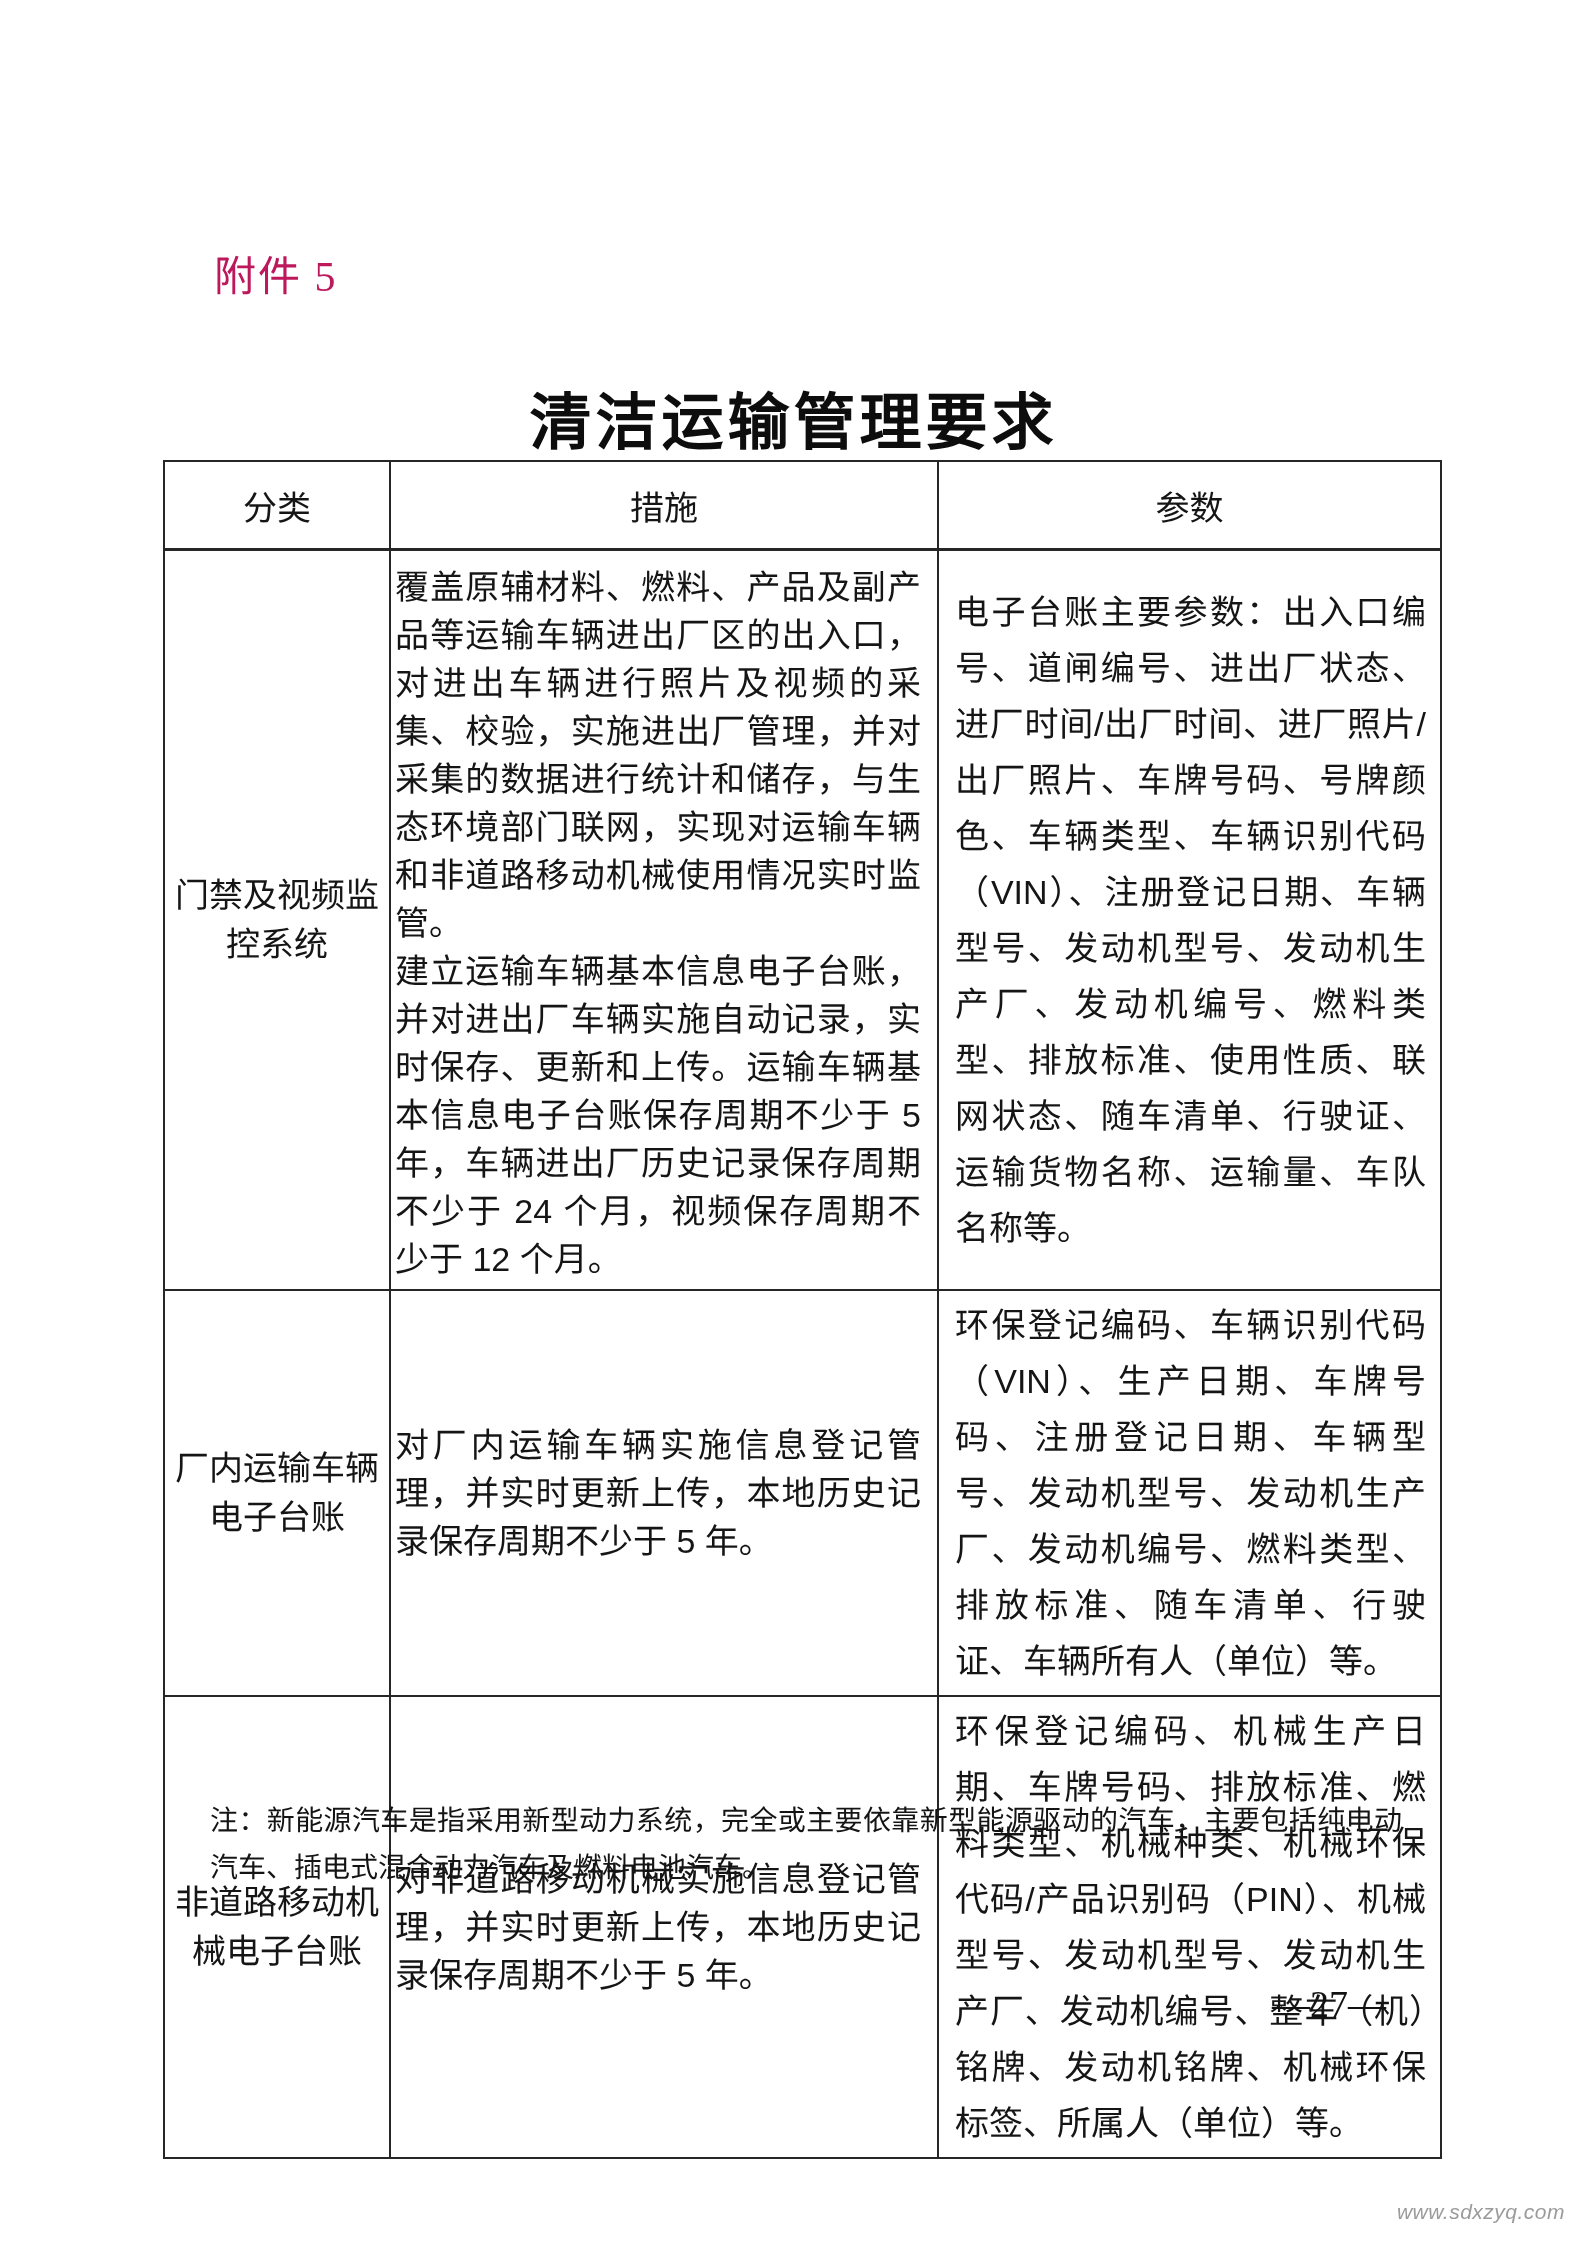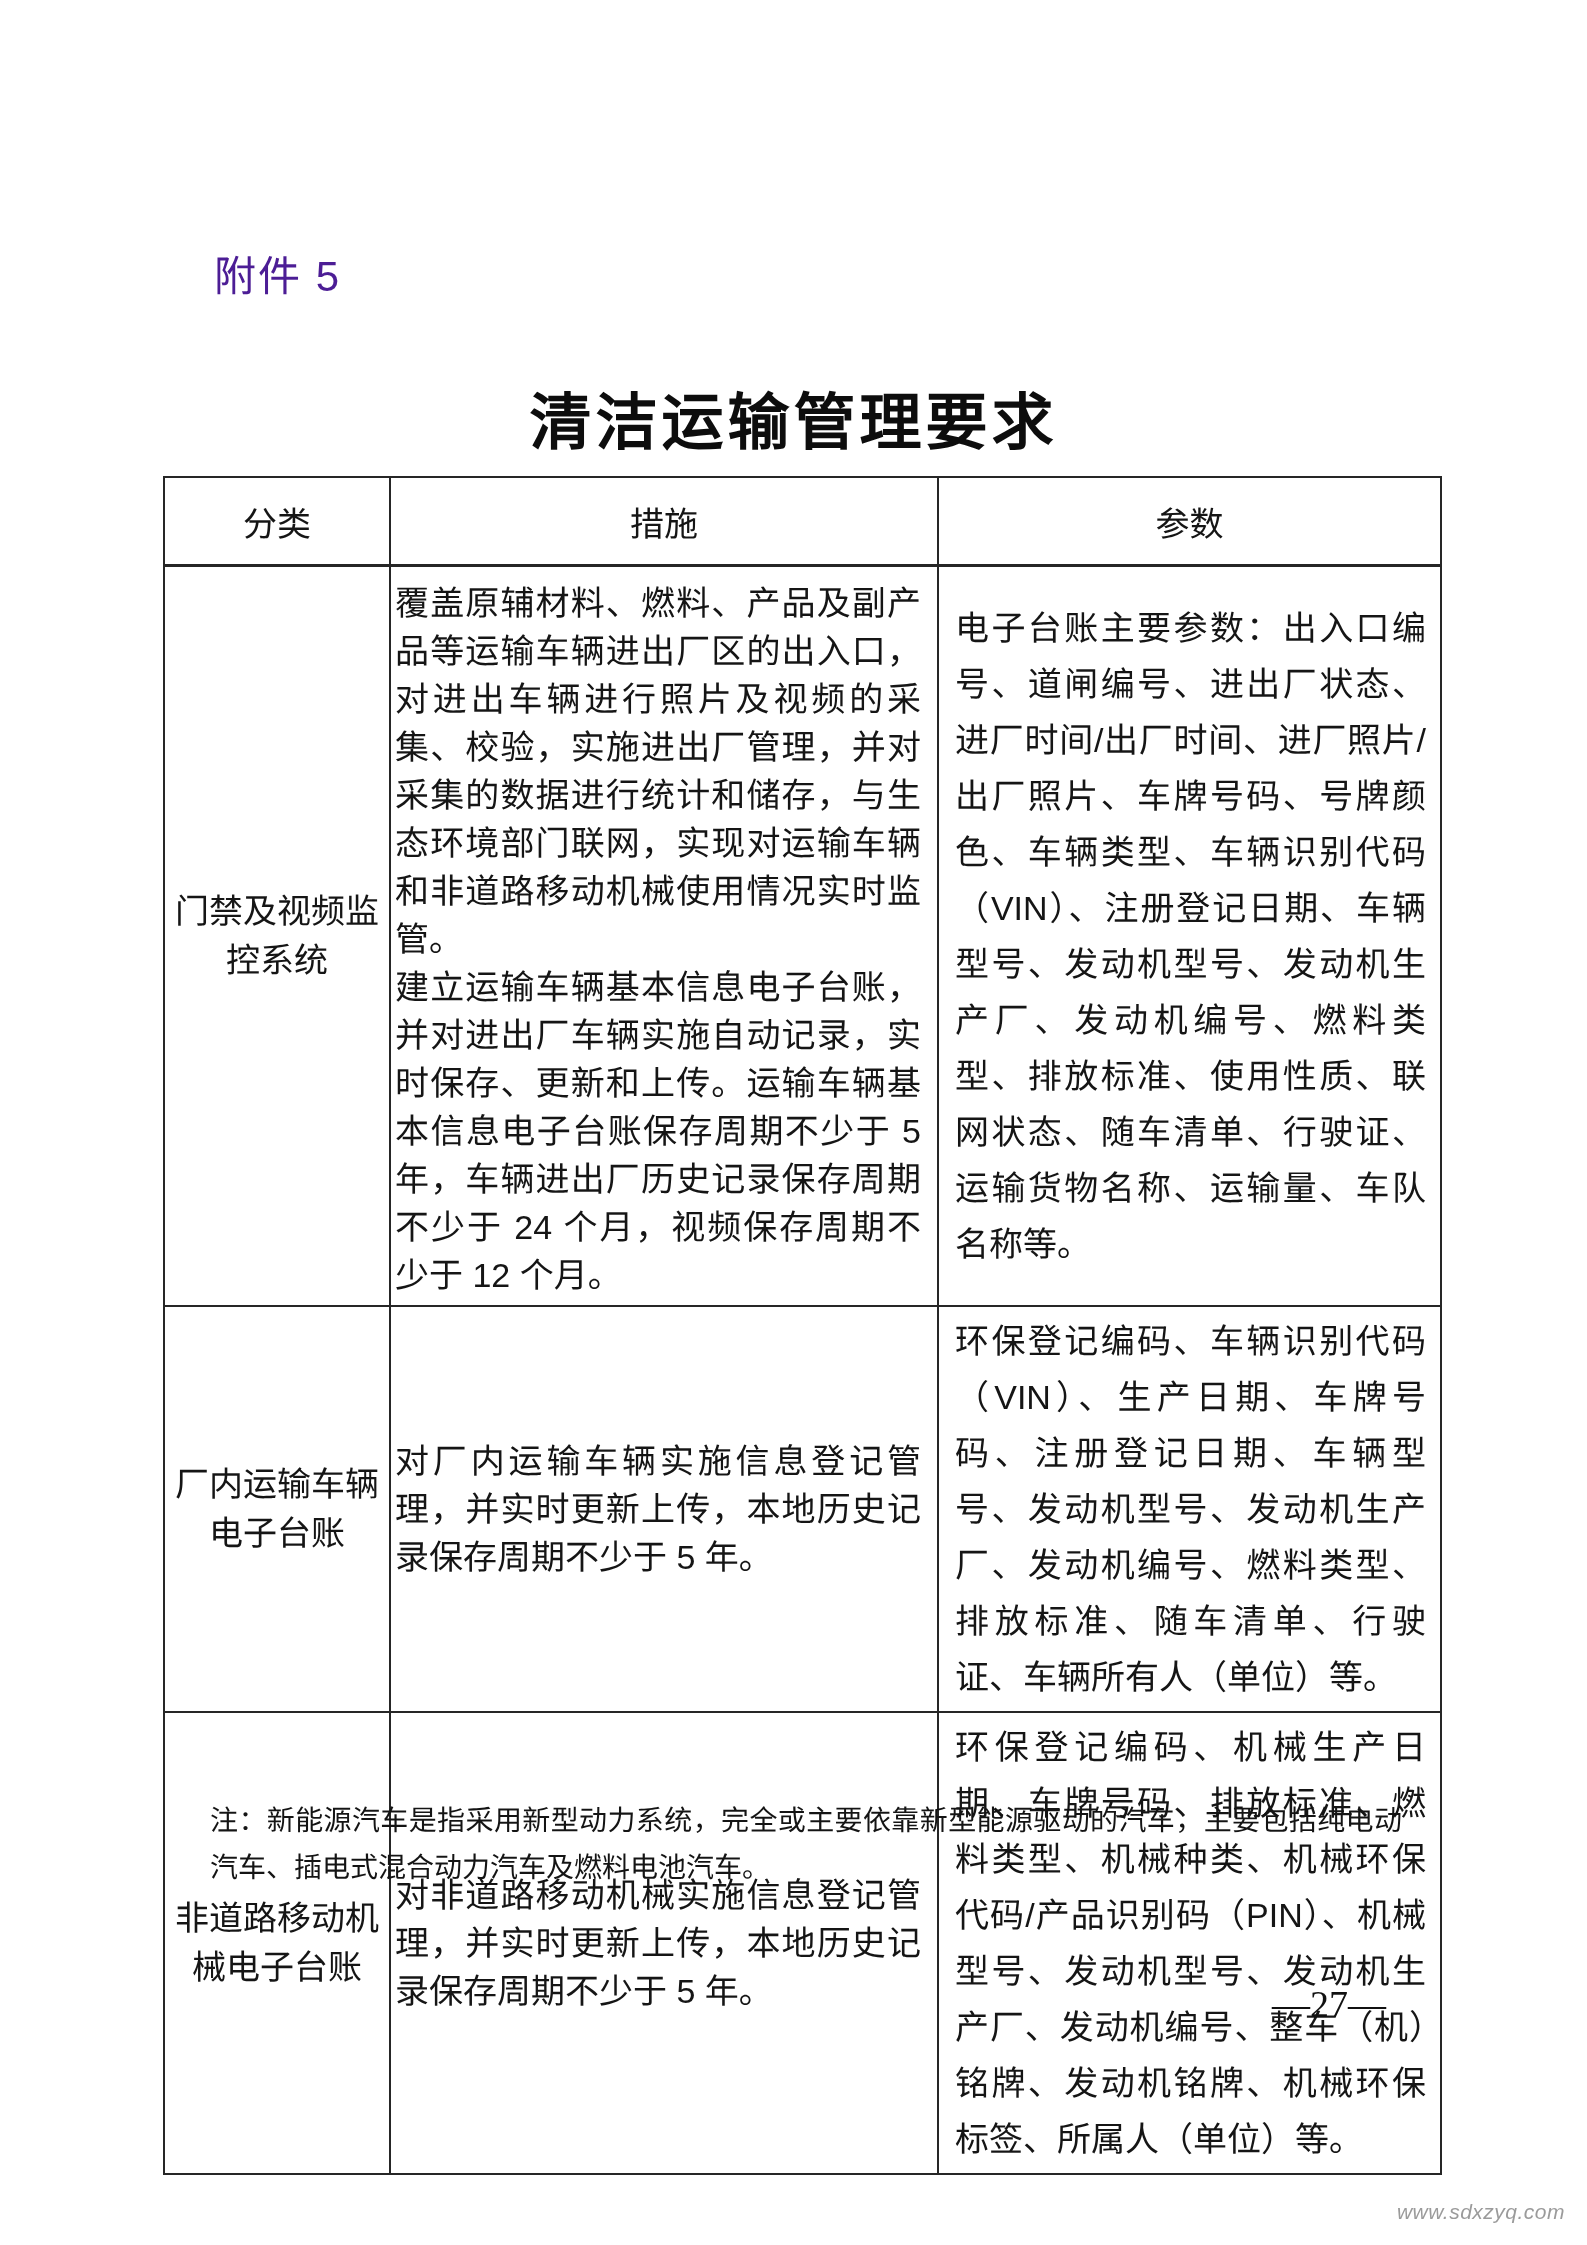--- a/index.html
+++ b/index.html
@@ -15,39 +15,40 @@
     color: #1c1c1c;
     font-family: "Liberation Sans", "DejaVu Sans", sans-serif;
     overflow: hidden;
   }
   .attachment-label {
     position: absolute;
     left: 214px;
     top: 252px;
     font-size: 42px;
     line-height: 1.2;
-    color: #4c1d95;
+    color: #be185d;
     letter-spacing: 2px;
+    font-family: Liberation Serif, serif;
   }
   .doc-title {
     position: absolute;
     left: 0;
     top: 330px;
     width: 100%;
     text-align: center;
     font-family: "Liberation Serif", "DejaVu Serif", serif;
     font-size: 62px;
     font-weight: bold;
     letter-spacing: 4px;
     color: #0d0d0d;
   }
   .req-table-wrap {
     position: absolute;
     left: 163px;
-    top: 476px;
+    top: 460px;
     width: 1277px;
   }
   table.req-table {
     width: 100%;
     border-collapse: collapse;
     table-layout: fixed;
     font-size: 34px;
     color: #151515;
   }
   table.req-table col.c-cat   { width: 226px; }

